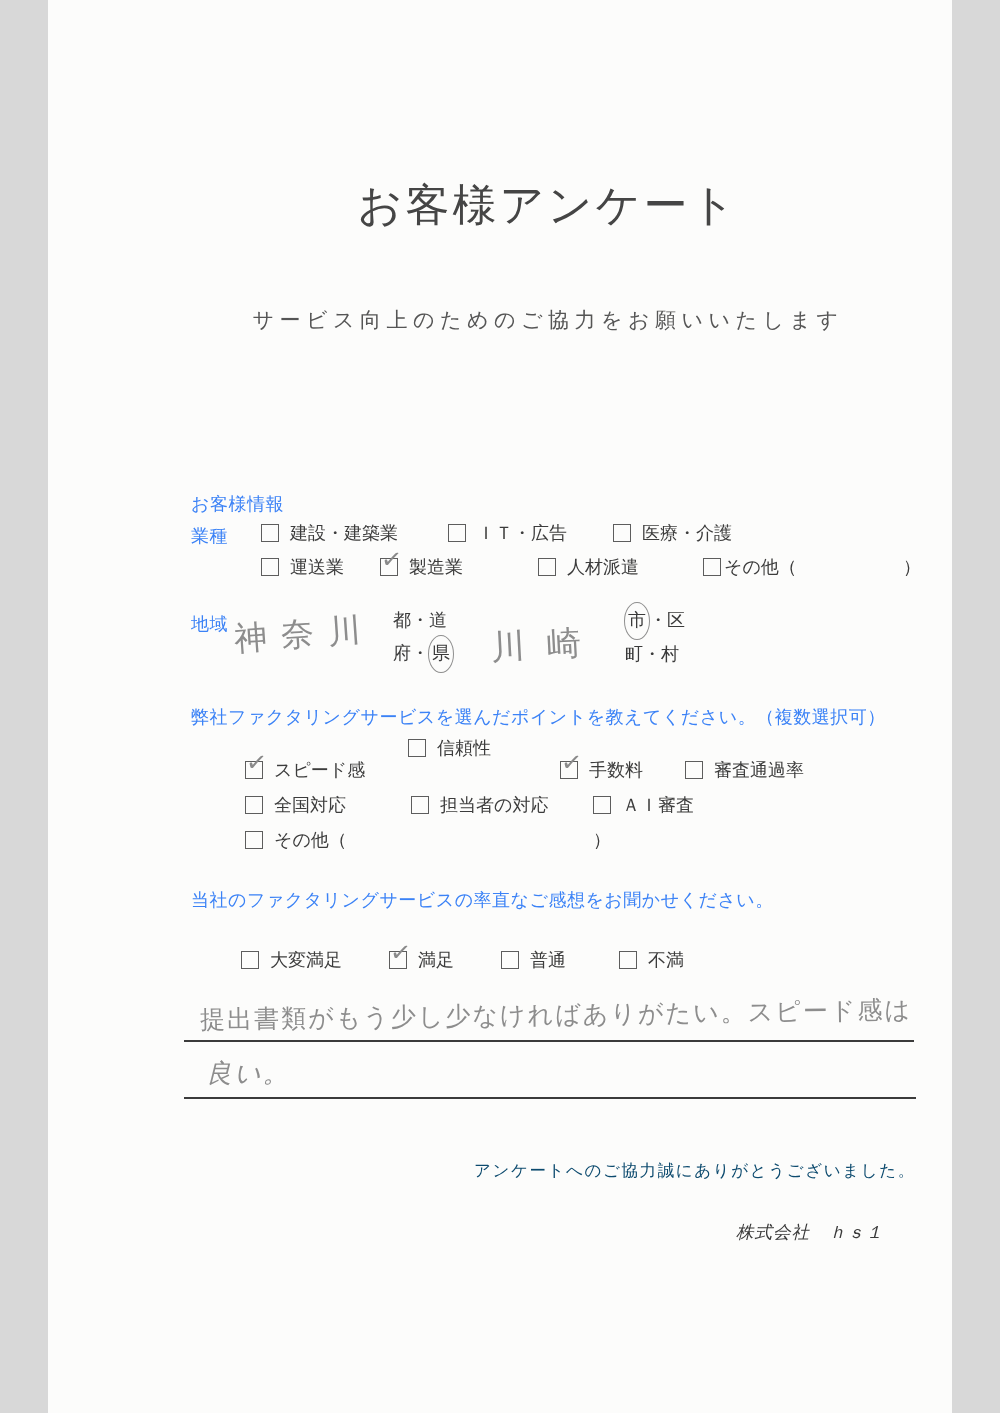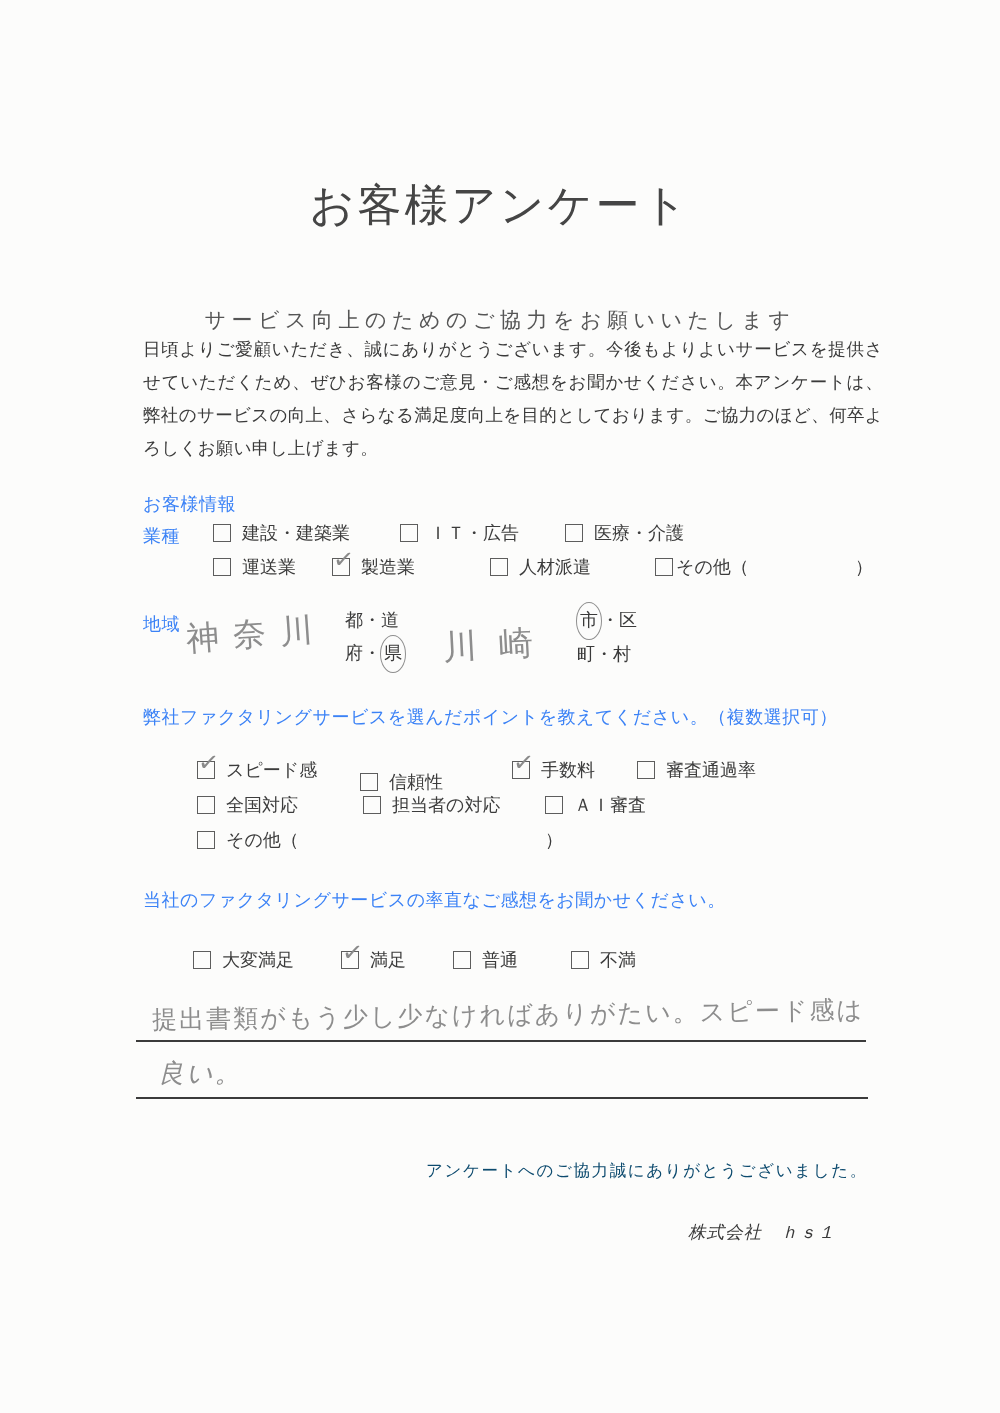--- a/index.html
+++ b/index.html
@@ -1,18 +1,18 @@
 <!DOCTYPE html>
 <html><head>
 <meta charset="utf-8">
 <style>
   html,body{margin:0;padding:0;background:#d8d8d8;}
   .page{
     position:relative;
-    width:1000px;height:1413px;
+    width:904px;height:1413px;
     margin:0 auto;
     background:#fcfcfb;
     font-family:"Liberation Serif","DejaVu Serif",serif;
     color:#3c3c3c;
     overflow:hidden;
   }
   .abs{position:absolute;}
   .title{
     top:176px;left:0;width:1000px;text-align:center;
     font-size:44px;font-weight:400;letter-spacing:3px;color:#454545;
@@ -63,21 +63,20 @@
   .closing{left:426px;top:1160px;font-size:16.5px;letter-spacing:1.6px;color:#0c4a6e;}
   .company{left:688px;top:1220px;font-size:17.5px;letter-spacing:1px;color:#3a3a3a;font-style:italic;}
 </style>
 </head>
 <body>
 
 <div class="page">
 
   <div class="abs title">お客様アンケート</div>
   <div class="abs subtitle">サービス向上のためのご協力をお願いいたします</div>
-  <p class="abs intro">日頃よりご愛顧いただき、誠にありがとうございます。今後もよりよいサービスを提供させていただくため、ぜひお客様のご意見・ご感想をお聞かせください。本アンケートは、弊社のサービスの向上、さらなる満足度向上を目的としております。ご協力のほど、何卒よろしくお願い申し上げます。</p>
 
   <div class="abs sect" style="left:143px;top:492px">お客様情報</div>
   <div class="abs sect" style="left:143px;top:524px">業種</div>
 
   <div class="opt" style="left:213px;top:521px">
     <span class="cb"></span>
     <span>建設・建築業</span>
   </div>
   <div class="opt" style="left:400px;top:521px">
     <span class="cb"></span>
@@ -121,21 +120,21 @@
   </div>
 
   <div class="abs sect" style="left:143px;top:705px">弊社ファクタリングサービスを選んだポイントを教えてください。（複数選択可）</div>
 
   <div class="opt" style="left:197px;top:758px">
     <span class="cb checked">
         <span class="tick">✓</span>
       </span>
     <span>スピード感</span>
   </div>
-  <div class="opt" style="left:360px;top:770px">
+  <div class="opt" style="left:360px;top:736px">
     <span class="cb"></span>
     <span>信頼性</span>
   </div>
   <div class="opt" style="left:512px;top:758px">
     <span class="cb checked">
         <span class="tick">✓</span>
       </span>
     <span>手数料</span>
   </div>
   <div class="opt" style="left:637px;top:758px">

